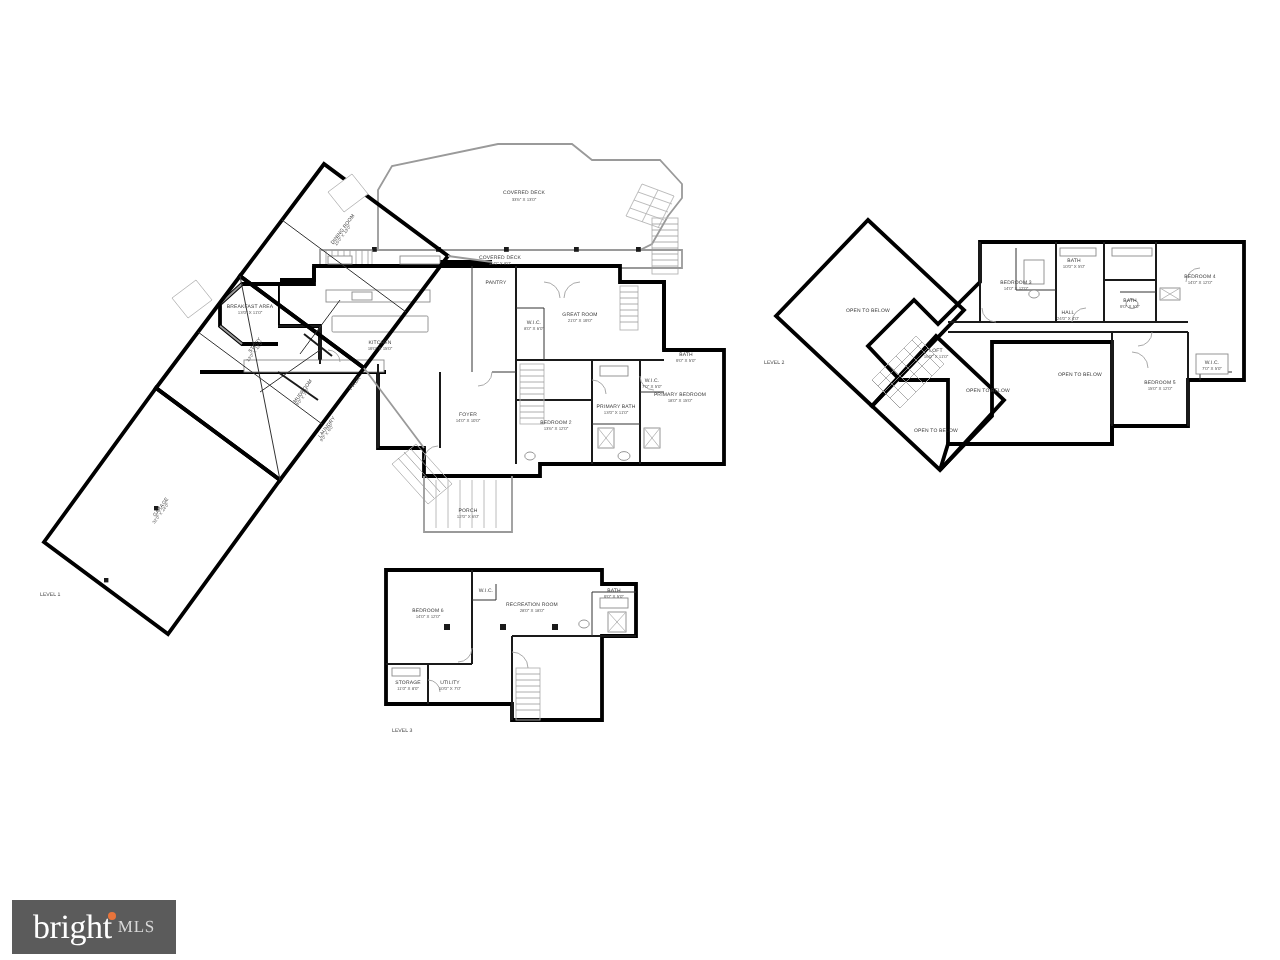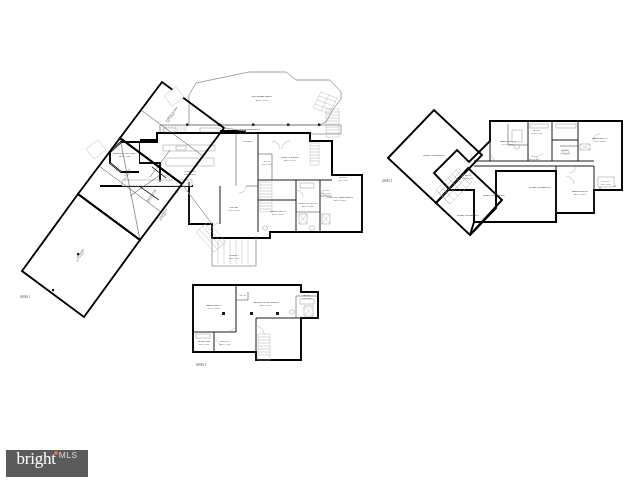--- a/index.html
+++ b/index.html
@@ -58,20 +58,21 @@
   }
   
   #logo {
     position: absolute;
     left: 6px;
     top: 450px;
     width: 82px;
     height: 27px;
     background: #5b5b5b;
     display: flex;
+    align-items: center;
     justify-content: center;
     gap: 2px;
   }
   #logo .word {
     position: relative;
     font-family: "Liberation Serif", serif;
     font-size: 17px;
     color: #ffffff;
     line-height: 1;
     letter-spacing: -0.2px;
@@ -80,21 +81,21 @@
   #logo .tdot {
     position: absolute;
     right: -1px;
     top: 1px;
     width: 4px;
     height: 4px;
     background: #e8743b;
     border-radius: 50%;
   }
   #logo .mls {
-    font-family: Liberation Sans, sans-serif;
+    font-family: Liberation Serif, serif;
     font-size: 8.5px;
     color: #d8d8d8;
     letter-spacing: 0.4px;
     padding-bottom: 1px;
   }
 </style>
 </head>
 <body>
 
 <div id="canvas">

